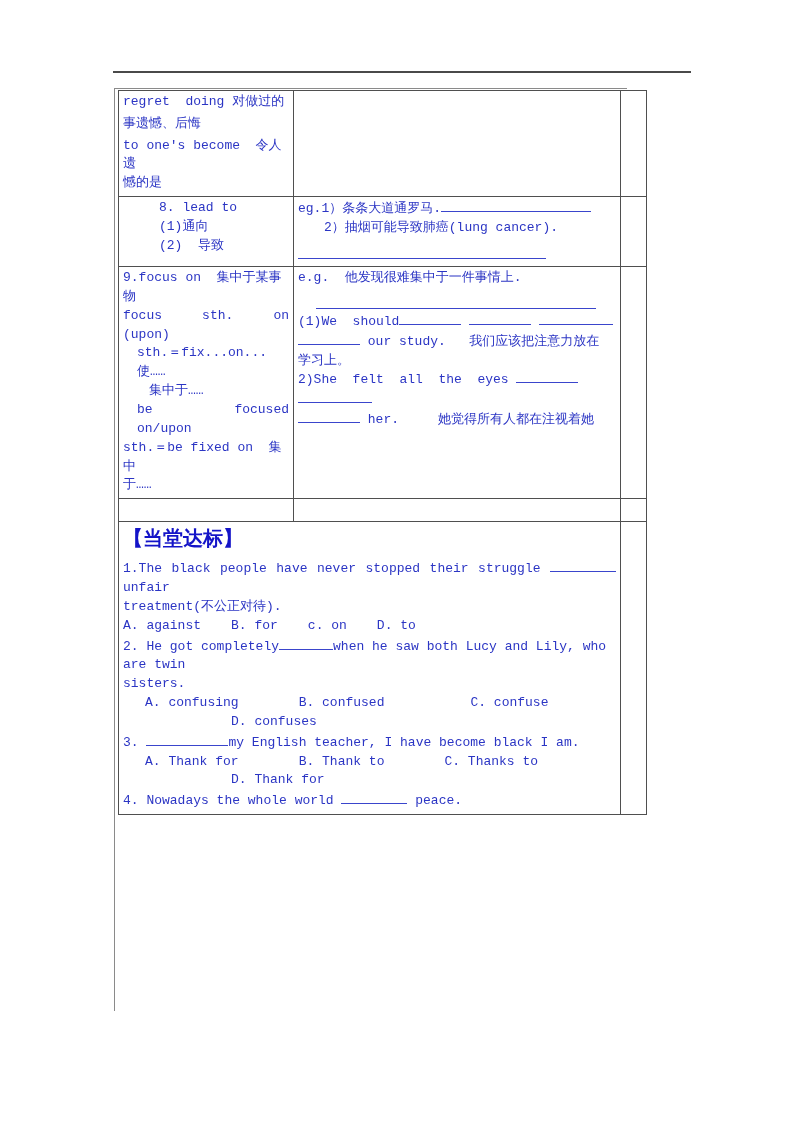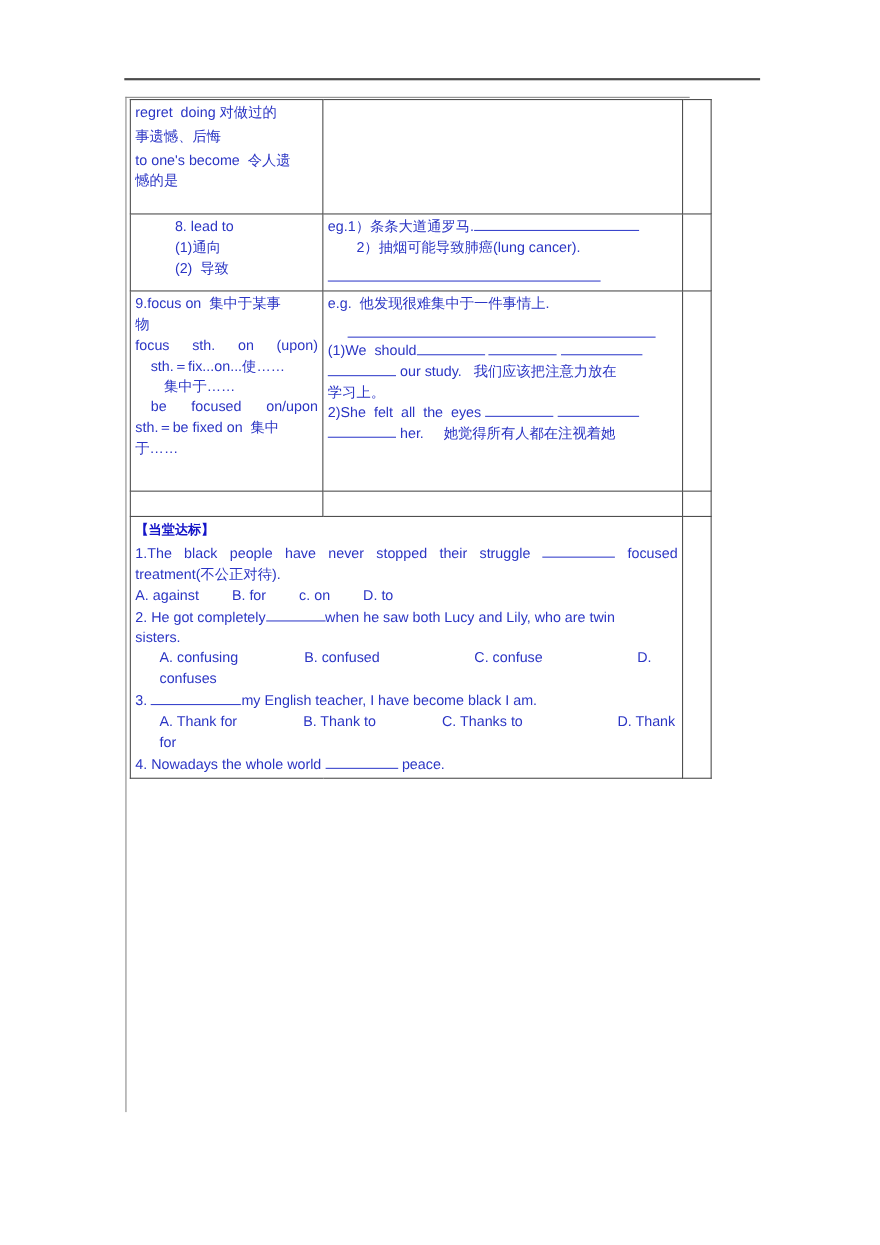--- a/index.html
+++ b/index.html
@@ -12,20 +12,21 @@
     height: 1132px;
     font-family: "Liberation Sans", "DejaVu Sans", sans-serif;
     position: relative;
     overflow: hidden;
   }
   .page {
     position: absolute;
     left: 0; top: 0;
     width: 800px;
     height: 1132px;
+    font-family: Liberation Mono, monospace;
   }
   .header-rule {
     position: absolute;
     left: 113px;
     top: 71px;
     width: 578px;
     height: 0;
     border-top: 2px solid #4a4a4a;
   }
   .doc-table {
@@ -74,21 +75,21 @@
   .g-lg { width: 74px; }
   .g-xl { width: 88px; }
   .spacer-row td { height: 22px; padding: 0; }
   .exercise-cell {
     padding: 8px 6px 8px 6px;
     font-size: 13.5px;
     line-height: 2.35;
   }
   .exercise-title {
     font-weight: bold;
-    font-size: 12px;
+    font-size: 20px;
     color: #1414c8;
     display: block;
     line-height: 1.6;
     margin-bottom: 2px;
   }
   .q-line { display: block; }
   .q-just { text-align: justify; text-align-last: justify; }
   .opts { display: block; padding-left: 22px; }
   .opt-sp { display: inline-block; width: 30px; }
   .opt-sp-lg { display: inline-block; width: 60px; }
@@ -173,21 +174,21 @@
         <td></td>
         <td></td>
       </tr>
 
 
       <tr>
         <td class="exercise-cell" colspan="2">
 
           <span class="exercise-title">【当堂达标】</span>
 
-          <span class="q-line q-just"><span>1.The  black  people  have  never  stopped  their  struggle</span> <span class="u-inline ui-md"></span> <span>focused</span></span>
+          <span class="q-line q-just"><span>1.The  black  people  have  never  stopped  their  struggle</span> <span class="u-inline ui-md"></span> <span>unfair</span></span>
           <span class="q-line">treatment(不公正对待).</span>
           <span class="q-line"><span>A. against</span><span class="opt-sp"></span><span>B. for</span><span class="opt-sp"></span><span>c. on</span><span class="opt-sp"></span><span>D. to</span></span>
 
           <span class="q-line"><span>2. He got completely</span><span class="u-inline ui-sm"></span><span>when he saw both Lucy and Lily, who are twin</span></span>
           <span class="q-line">sisters.</span>
           <span class="q-line opts"><span>A. confusing</span><span class="opt-sp-lg"></span><span>B. confused</span><span class="opt-sp-xl"></span><span>C. confuse</span><span class="opt-sp-xl"></span><span>D. confuses</span></span>
 
           <span class="q-line"><span>3.</span> <span class="u-inline ui-lg"></span><span>my English teacher, I have become black I am.</span></span>
           <span class="q-line opts"><span>A. Thank for</span><span class="opt-sp-lg"></span><span>B. Thank to</span><span class="opt-sp-lg"></span><span>C. Thanks to</span><span class="opt-sp-xl"></span><span>D. Thank for</span></span>
 

